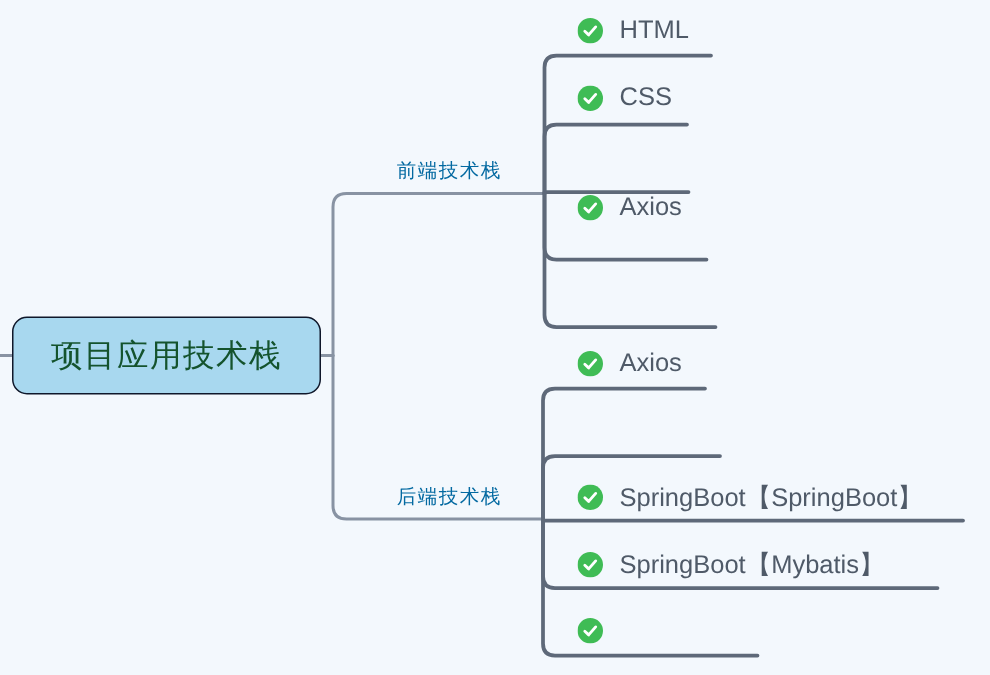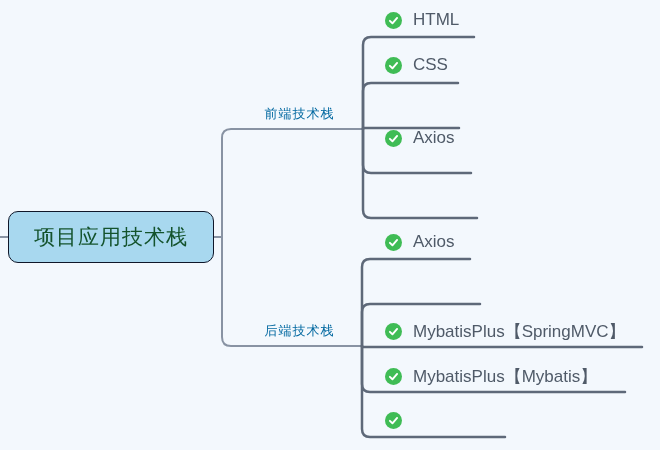--- a/index.html
+++ b/index.html
@@ -145,30 +145,30 @@
       </span>
     <span class="leaf-label">Axios</span>
   </div>
   <div class="leaf" style="top:319px">
     <span class="check">
         <svg viewBox="0 0 16 16">
           <circle cx="8" cy="8" r="8" fill="#3fbc55"></circle>
           <path d="M4.6 8.3 L7 10.6 L11.4 5.6" stroke="#ffffff" stroke-width="1.8" fill="none" stroke-linecap="round" stroke-linejoin="round"></path>
         </svg>
       </span>
-    <span class="leaf-label">MybatisPlus【SpringMVC】</span>
+    <span class="leaf-label">SpringBoot【SpringBoot】</span>
   </div>
   <div class="leaf" style="top:364px">
     <span class="check">
         <svg viewBox="0 0 16 16">
           <circle cx="8" cy="8" r="8" fill="#3fbc55"></circle>
           <path d="M4.6 8.3 L7 10.6 L11.4 5.6" stroke="#ffffff" stroke-width="1.8" fill="none" stroke-linecap="round" stroke-linejoin="round"></path>
         </svg>
       </span>
-    <span class="leaf-label">MybatisPlus【Mybatis】</span>
+    <span class="leaf-label">SpringBoot【Mybatis】</span>
   </div>
   <div class="leaf" style="top:408px">
     <span class="check">
         <svg viewBox="0 0 16 16">
           <circle cx="8" cy="8" r="8" fill="#3fbc55"></circle>
           <path d="M4.6 8.3 L7 10.6 L11.4 5.6" stroke="#ffffff" stroke-width="1.8" fill="none" stroke-linecap="round" stroke-linejoin="round"></path>
         </svg>
       </span>
   </div>
 

